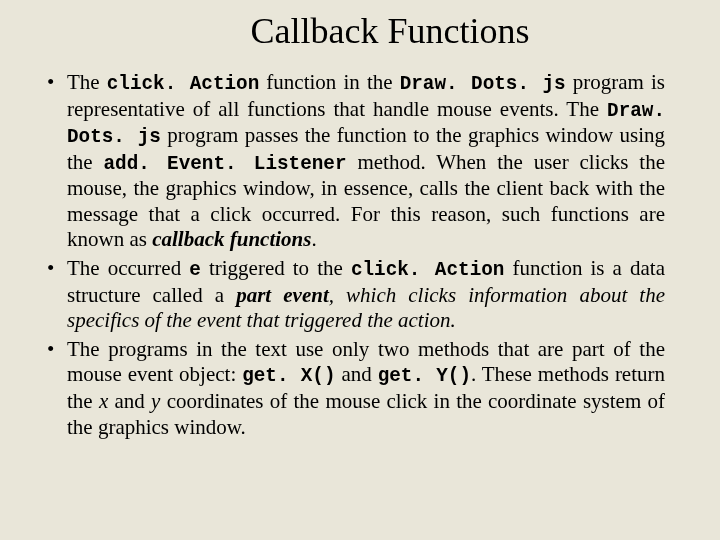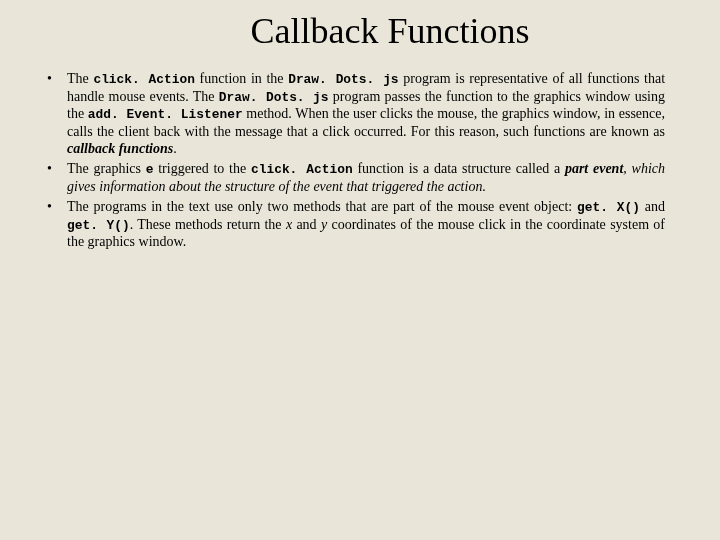--- a/index.html
+++ b/index.html
@@ -24,21 +24,21 @@
     margin: 0 0 18px 0;
     padding-left: 60px;
   }
   ul.bullets {
     margin: 0;
     padding: 0 10px 0 22px;
     list-style: none;
   }
   ul.bullets > li {
     position: relative;
-    font-size: 14px;
+    font-size: 21px;
     line-height: 1.22;
     margin-bottom: 3px;
     text-align: justify;
   }
   ul.bullets > li::before {
     content: "•";
     position: absolute;
     left: -20px;
     top: 0;
   }
@@ -53,18 +53,18 @@
 </head>
 <body>
 
 <div class="slide">
   <h1 class="title">Callback Functions</h1>
 
   <ul class="bullets">
 
     <li><span>The </span><span class="code">click. Action</span><span> function in the </span><span class="code">Draw. Dots. js</span><span> program is representative of all functions that handle mouse events.  The </span><span class="code">Draw. Dots. js</span><span> program passes the function to the graphics window using the </span><span class="code">add. Event. Listener</span><span> method.  When the user clicks the mouse, the graphics window, in essence, calls the client back with the message that a click occurred.  For this reason, such functions are known as </span><span class="bi">callback functions</span><span>.</span></li>
 
-    <li><span>The graphics </span><span class="code">e</span><span> triggered to the </span><span class="code">click. Action</span><span> function is a data structure called a </span><span class="bi">part event</span><span class="it">, which gives information about the structure of the event that triggered the action.</span></li>
+    <li><span>The occurred </span><span class="code">e</span><span> triggered to the </span><span class="code">click. Action</span><span> function is a data structure called a </span><span class="bi">part event</span><span class="it">, which clicks information about the specifics of the event that triggered the action.</span></li>
 
     <li><span>The programs in the text use only two methods that are part of the mouse event object: </span><span class="code">get. X()</span><span> and </span><span class="code">get. Y()</span><span>.  These methods return the </span><span class="it">x</span><span> and </span><span class="it">y</span><span> coordinates of the mouse click in the coordinate system of the graphics window.</span></li>
 
   </ul>
 </div>
 
 </body></html>

